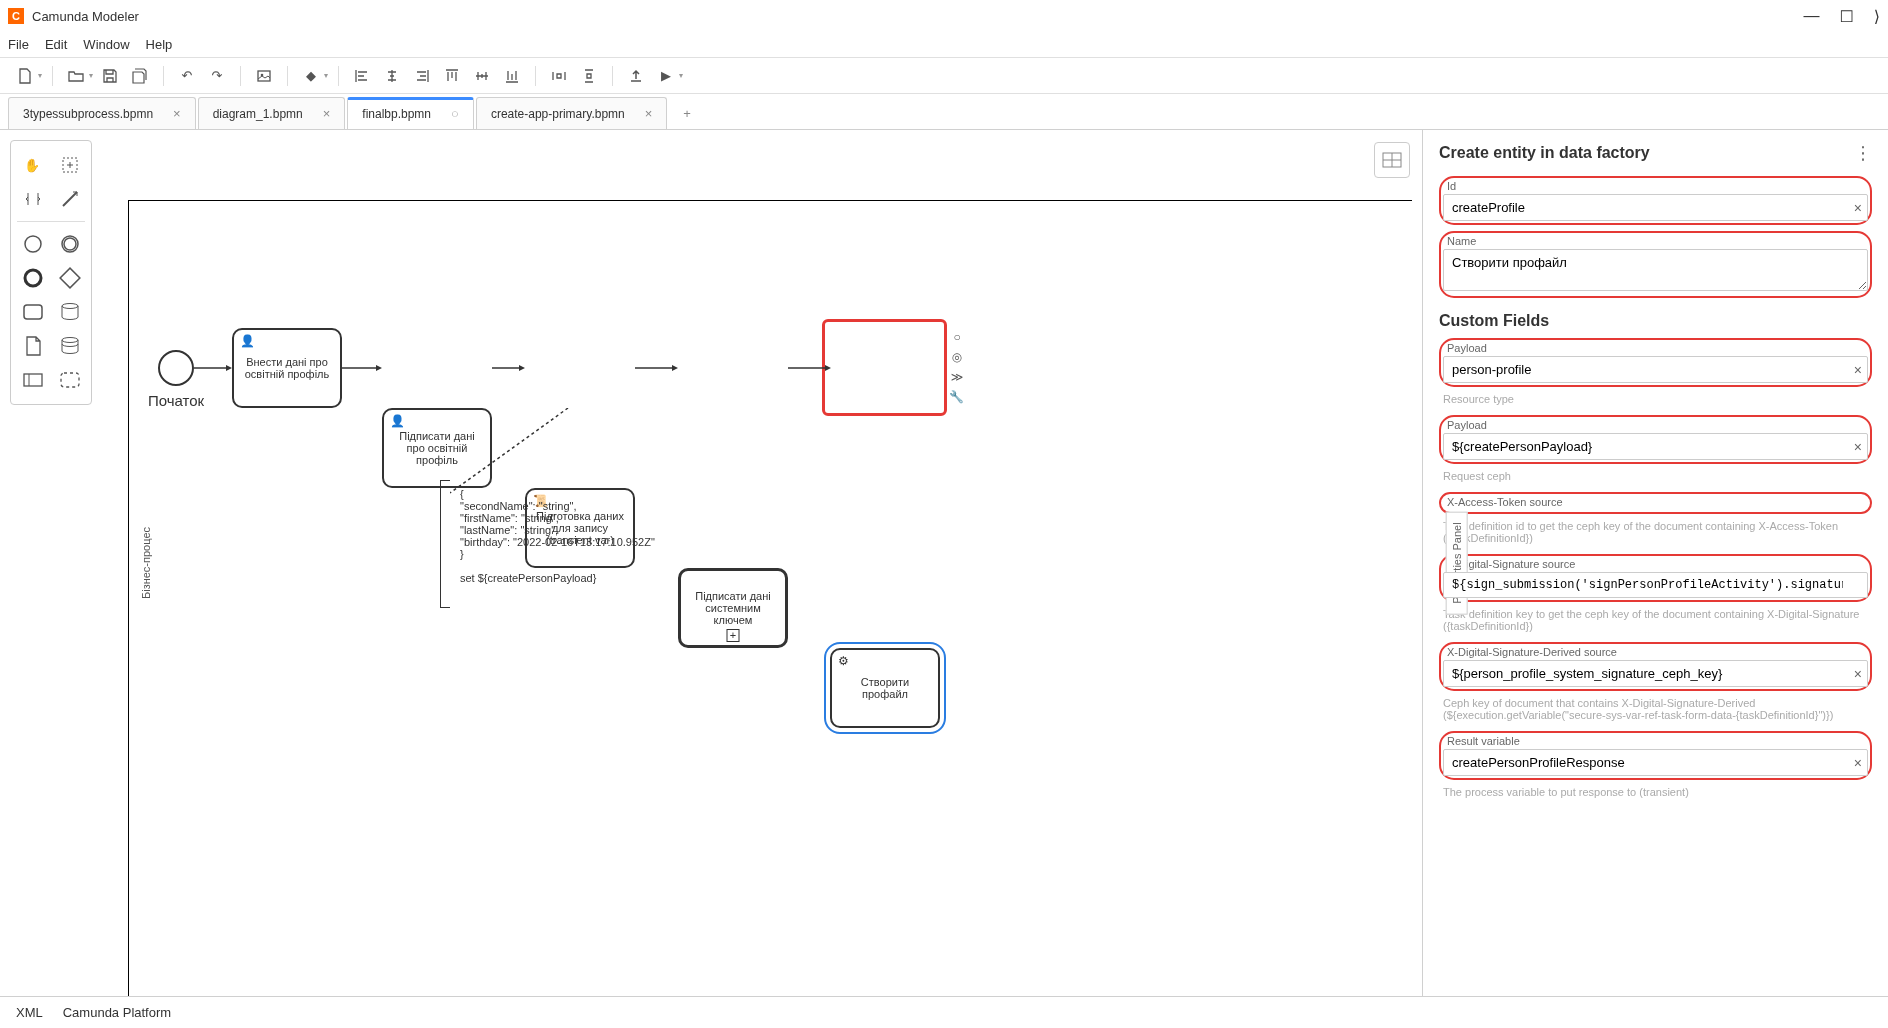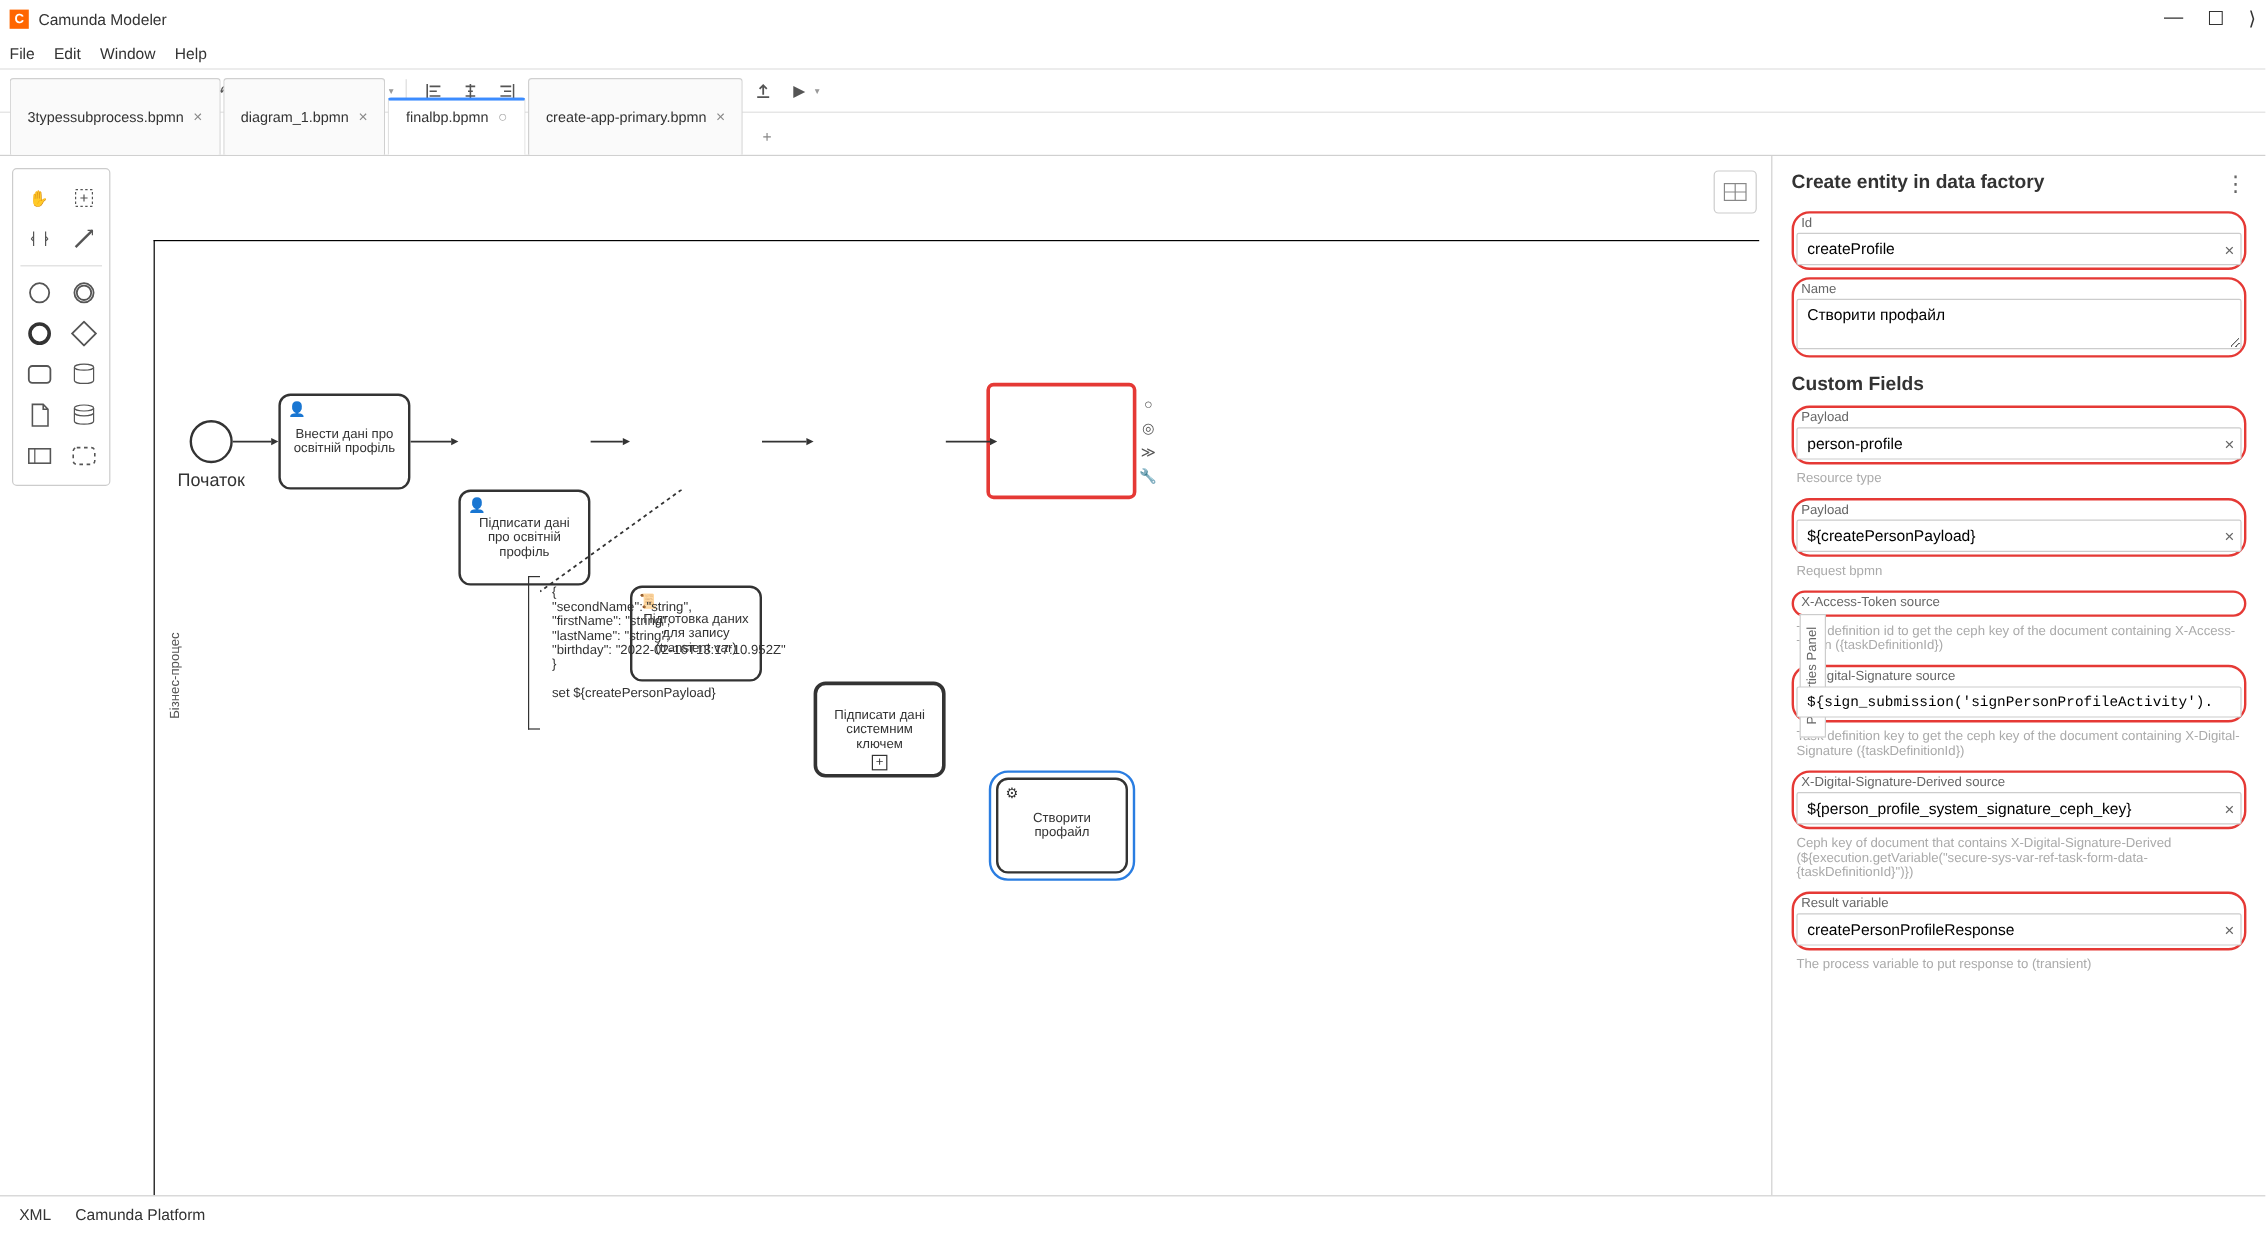--- a/index.html
+++ b/index.html
@@ -10,21 +10,21 @@
 .titlebar-title { font-size: 13px; }
 .window-controls { display: flex; gap: 20px; }
 .window-controls span { font-size: 16px; cursor: pointer; }
 .menubar { height: 26px; display: flex; align-items: center; padding: 0 8px; gap: 16px; border-bottom: 1px solid #e0e0e0; }
 .menubar span { font-size: 13px; cursor: pointer; }
 .toolbar { height: 36px; display: flex; align-items: center; padding: 0 12px; gap: 4px; border-bottom: 1px solid #e0e0e0; }
 .toolbar-btn { width: 26px; height: 26px; display: flex; align-items: center; justify-content: center; cursor: pointer; color: #555; }
 .toolbar-sep { width: 1px; height: 20px; background: #ddd; margin: 0 6px; }
 .toolbar-chevron { font-size: 8px; color: #999; margin-left: -4px; }
 .tabs { height: 36px; display: flex; align-items: flex-end; padding: 0 8px; border-bottom: 1px solid #d0d0d0; gap: 2px; }
-.tab { padding: 24px 14px; border: 1px solid #d0d0d0; border-bottom: none; border-radius: 3px 3px 0 0; display: flex; align-items: center; gap: 8px; font-size: 12px; cursor: pointer; background: #fafafa; }
+.tab { padding: 8px 14px; border: 1px solid #d0d0d0; border-bottom: none; border-radius: 3px 3px 0 0; display: flex; align-items: center; gap: 20px; font-size: 12px; cursor: pointer; background: #fafafa; }
 .tab.active { border-top: 3px solid #3c8cff; background: #fff; padding-top: 6px; }
 .tab-close { color: #888; font-size: 13px; cursor: pointer; }
 .tab-new { padding: 8px 14px; cursor: pointer; color: #888; }
 .main { display: flex; height: calc(100vh - 32px - 26px - 36px - 36px - 32px); position: relative; }
 .palette { width: 82px; border: 1px solid #ccc; border-radius: 4px; margin: 10px; padding: 8px 4px; display: flex; flex-direction: column; gap: 2px; background: #fff; position: absolute; top: 0; left: 0; z-index: 10; }
 .palette-row { display: flex; gap: 2px; justify-content: space-around; }
 .palette-item { width: 32px; height: 32px; display: flex; align-items: center; justify-content: center; cursor: pointer; border-radius: 3px; }
 .palette-sep { height: 1px; background: #ddd; margin: 4px 2px; }
 .canvas-wrap { flex: 1; position: relative; overflow: hidden; }
 .canvas { position: absolute; inset: 0; }
@@ -36,21 +36,21 @@
 .task.selected { outline: 2px solid #2a7de1; outline-offset: 4px; }
 .task-icon { position: absolute; top: 4px; left: 6px; font-size: 12px; }
 .subprocess-marker { position: absolute; bottom: 3px; left: 50%; transform: translateX(-50%); width: 13px; height: 13px; border: 1.5px solid #333; display: flex; align-items: center; justify-content: center; font-size: 11px; line-height: 1; }
 .label-below { position: absolute; font-size: 15px; text-align: center; }
 .annotation { position: absolute; font-size: 11px; padding: 4px 8px; }
 .annotation-bracket { position: absolute; border-left: 1.5px solid #333; border-top: 1.5px solid #333; border-bottom: 1.5px solid #333; width: 10px; }
 .selection-frame { position: absolute; border: 3px solid #e53935; border-radius: 6px; }
 .context-pad { position: absolute; display: flex; flex-direction: column; gap: 2px; }
 .context-pad span { width: 18px; height: 18px; display: flex; align-items: center; justify-content: center; font-size: 12px; color: #555; }
 .minimap-btn { position: absolute; top: 12px; right: 12px; width: 36px; height: 36px; border: 1px solid #ccc; border-radius: 4px; display: flex; align-items: center; justify-content: center; cursor: pointer; background: #fff; }
-.properties { width: 412px; border-left: 1px solid #d0d0d0; padding: 12px 16px; overflow-y: auto; position: relative; }
+.properties { width: 466px; border-left: 1px solid #d0d0d0; padding: 12px 16px; overflow-y: auto; position: relative; }
 .prop-collapse { position: absolute; left: -18px; top: 50%; transform: translateY(-50%) rotate(-90deg); transform-origin: center; font-size: 11px; color: #666; background: #fff; padding: 4px 10px; border: 1px solid #ccc; white-space: nowrap; }
 .prop-header { display: flex; justify-content: space-between; align-items: center; margin-bottom: 12px; }
 .prop-title { font-size: 16px; font-weight: bold; }
 .prop-menu { font-size: 18px; color: #666; cursor: pointer; }
 .prop-section-title { font-size: 16px; font-weight: bold; margin: 14px 0 8px; }
 .prop-field { margin-bottom: 6px; }
 .prop-field.highlight { border: 2px solid #e53935; border-radius: 15px; padding: 2px; }
 .prop-label { font-size: 11px; color: #666; margin-bottom: 2px; display: block; padding: 0 4px; }
 .prop-input-wrap { position: relative; }
 .prop-input { width: 100%; border: 1px solid #ccc; padding: 5px 24px 5px 8px; font-size: 13px; border-radius: 2px; font-family: inherit; }
@@ -398,21 +398,21 @@
     </div>
     <div class="prop-hint">Resource type</div>
 
     <div class="prop-field highlight">
       <label class="prop-label">Payload</label>
       <div class="prop-input-wrap">
         <input class="prop-input" value="${createPersonPayload}" style="">
         <span class="prop-clear">×</span>
       </div>
     </div>
-    <div class="prop-hint">Request bpmn</div>
+    <div class="prop-hint">Request ceph</div>
 
     <div class="prop-field highlight">
       <label class="prop-label">X-Access-Token source</label>
     </div>
     <div class="prop-hint">Task definition id to get the ceph key of the document containing X-Access-Token ({taskDefinitionId})</div>
 
     <div class="prop-field highlight">
       <label class="prop-label">X-Digital-Signature source</label>
       <div class="prop-input-wrap">
         <input class="prop-input mono" value="${sign_submission('signPersonProfileActivity').signatureDoc" style="">

